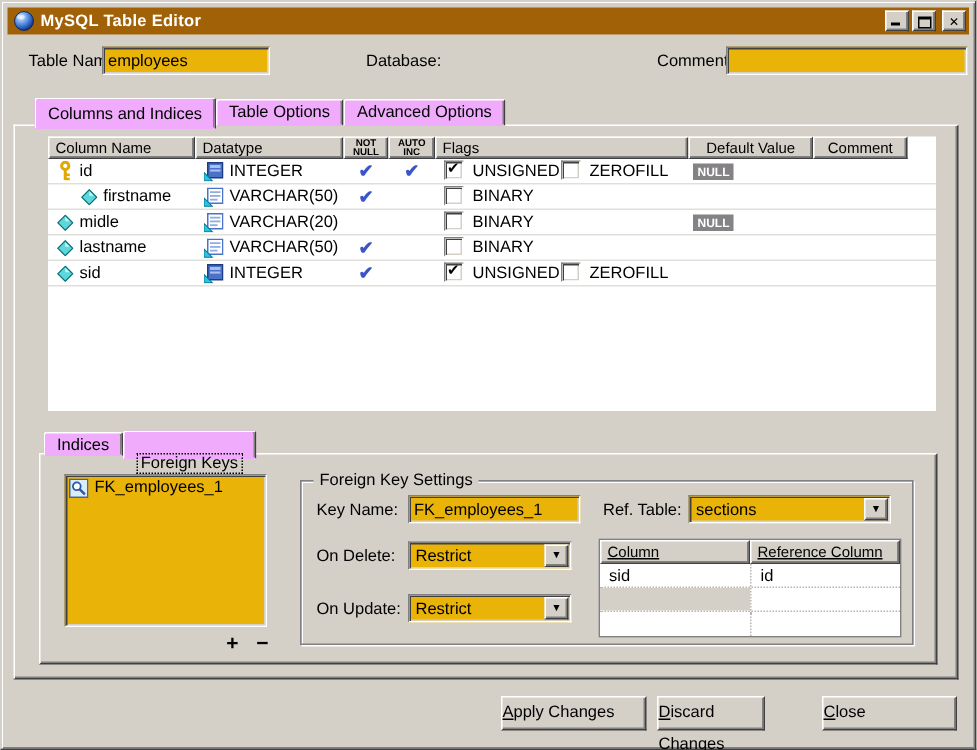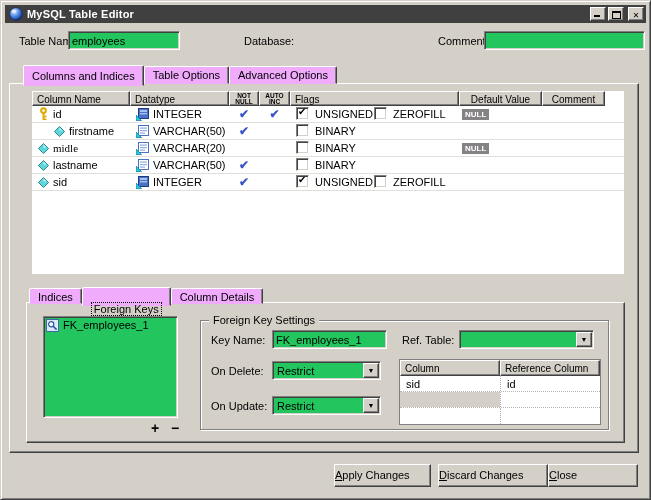--- a/index.html
+++ b/index.html
@@ -4,27 +4,27 @@
 <style>
   * { box-sizing: border-box; margin: 0; padding: 0; }
   html,body { width:651px; height:500px; }
   body { font-family:"Liberation Sans", sans-serif; font-size:11px; color:#000; background:#d4d0c8; overflow:hidden; }
 
   #window { position:relative; width:651px; height:500px; background:#d4d0c8;
     border:1px solid; border-color:#d4d0c8 #404040 #404040 #d4d0c8;
     box-shadow: inset 1px 1px 0 #ffffff, inset -1px -1px 0 #808080; }
 
   
-  .sunken { background:#22c55e; border:1px solid; border-color:#808080 #ffffff #ffffff #808080;
+  .sunken { background:#eab308; border:1px solid; border-color:#808080 #ffffff #ffffff #808080;
     box-shadow: inset 1px 1px 0 #404040, inset -1px -1px 0 #d4d0c8; }
   .raised { background:#d4d0c8; border:1px solid; border-color:#ffffff #404040 #404040 #ffffff;
     box-shadow: inset -1px -1px 0 #808080; }
 
   
-  .titlebar { position:absolute; left:4px; top:4px; right:4px; height:18px; background:#404040;
+  .titlebar { position:absolute; left:4px; top:4px; right:4px; height:18px; background:#a16207;
     display:flex; align-items:center; padding:0 2px; }
   .titlebar .ticon { width:14px; height:14px; margin:0 4px 0 2px; flex:0 0 auto; }
   .titlebar .ttext { color:#fff; font-weight:bold; font-size:11px; letter-spacing:0.2px; }
   .winbtns { margin-left:auto; display:flex; gap:2px; }
   .winbtn { width:16px; height:14px; position:relative; cursor:default; }
   .winbtn.closeb { margin-left:2px; }
   .g-min { position:absolute; left:3px; bottom:3px; width:6px; height:2px; background:#000; }
   .g-max { position:absolute; left:3px; top:3px; width:9px; height:8px; border:1px solid #000; border-top-width:2px; }
   .g-close { position:absolute; left:0; top:0; width:100%; height:100%; text-align:center; font-size:10px; font-weight:bold; line-height:13px; font-family:"DejaVu Sans Mono",monospace; }
 
@@ -69,21 +69,21 @@
   .listbox { position:absolute; left:16px; top:13px; width:135px; height:102px; }
   .lbitem { display:flex; align-items:center; height:16px; padding-left:2px; }
   .lbitem .litext { margin-left:4px; }
   .pm { position:absolute; font-size:14px; font-weight:bold; width:14px; text-align:center; cursor:default; }
 
   .groupbox { position:absolute; border:1px solid #808080; box-shadow: 1px 1px 0 #ffffff, inset 1px 1px 0 #ffffff; }
   .gtitle { position:absolute; top:-7px; left:8px; background:#d4d0c8; padding:0 4px; line-height:13px; }
 
   .minigrid { position:absolute; background:#fff; border:1px solid #808080; }
   .mghead { display:flex; height:16px; }
-  .mgh { height:16px; line-height:14px; padding:1px 4px; font-size:10px; white-space:nowrap; overflow:hidden; }
+  .mgh { height:16px; line-height:14px; padding:1px 4px; font-size:10px; white-space:nowrap; overflow:hidden;text-decoration:underline; }
   .mgrow { display:flex; height:16px; border-bottom:1px dotted #b8b4ac; }
   .mgc { padding:1px 6px; line-height:14px; font-size:11px; }
   .mgc.sel { background:#d4d0c8; }
 
   
   .btn { position:absolute; height:23px; text-align:left; cursor:default; }
   .btn .btext { display:block; line-height:21px; font-size:11px; }
   .btn .btext::first-letter { text-decoration:underline; }
 </style>
 </head>
@@ -205,21 +205,21 @@
             <span class="bluecheck"></span>
           </span>
         <span class="cell" style="left:258px; width:169px;">
           <span class="cb" style="left:6px;"></span>
           <span class="flabel" style="left:25px;">BINARY</span>
         </span>
         <span class="cell" style="left:427px; width:83px;"></span>
       </div>
 
       <div class="grow" style="top:49px;">
-        <span class="cell" style="left:0; width:98px;font-family:Liberation Serif, serif;">
+        <span class="cell" style="left:0; width:98px;">
           <svg class="rowicon" width="11" height="11" viewBox="0 0 11 11">
             <polygon points="5.5,0.5 10.5,5.5 5.5,10.5 0.5,5.5" fill="#5cd8dc" stroke="#0c7078" stroke-width="0.8"></polygon>
             <polygon points="5.5,1.5 8.5,4.5 5.5,4.5" fill="#c8f4f4"></polygon>
           </svg>
           <span class="ctext">midle</span>
         </span>
         <span class="cell" style="left:98px; width:99px;">
           <svg class="rowicon" width="13" height="13" viewBox="0 0 13 13">
             <rect x="2.5" y="0.5" width="10" height="10" fill="#ffffff" stroke="#4a72c8"></rect>
             <rect x="4" y="2.5" width="7" height="1.2" fill="#90aee0"></rect>
@@ -304,21 +304,20 @@
           <span class="cb" style="left:84px;"></span>
           <span class="flabel" style="left:103px;">ZEROFILL</span>
         </span>
         <span class="cell" style="left:427px; width:83px;"></span>
       </div>
     </div>
 
     <div class="tabs" style="left:19px; top:202px; height:18px; z-index:4;">
       <div class="tab" style="height:16px;"><span>Indices</span></div>
       <div class="tab active" style="height:18px; padding-top:14px;"><span class="focus-dotted">Foreign Keys</span></div>
-      <div class="tab" style="height:16px;"><span>Column Details</span></div>
     </div>
 
     <div class="tabpage" style="left:16px; top:218px; width:599px; height:141px;">
 
       <div class="listbox sunken">
         <div class="lbitem">
           <svg width="13" height="13" viewBox="0 0 13 13">
             <rect x="0.5" y="0.5" width="12" height="12" fill="#dcebf8" stroke="#4068a8"></rect>
             <circle cx="5.2" cy="5.2" r="2.6" fill="#ffffff" stroke="#2858a8" stroke-width="1.2"></circle>
             <line x1="7.2" y1="7.2" x2="10.6" y2="10.6" stroke="#2858a8" stroke-width="1.6"></line>
@@ -330,20 +329,21 @@
       <span class="pm" style="left:141px; top:117px;">−</span>
 
       <div class="groupbox" style="left:173px; top:17px; width:409px; height:110px;">
         <span class="gtitle">Foreign Key Settings</span>
 
         <span class="lbl" style="left:10px; top:12px;">Key Name:</span>
         <input class="field sunken" style="left: 71px; top: 9px; width: 115px;" value="FK_employees_1">
 
         <span class="lbl" style="left:201px; top:12px;">Ref. Table:</span>
         <div class="combo sunken" style="left:258px; top:9px; width:135px;">
+          <span class="cval">sections</span>
           <span class="cbtn raised">
               <span class="arrow">▼</span>
             </span>
         </div>
 
         <span class="lbl" style="left:10px; top:43px;">On Delete:</span>
         <div class="combo sunken" style="left:71px; top:40px; width:109px;">
           <span class="cval">Restrict</span>
           <span class="cbtn raised">
               <span class="arrow">▼</span>
@@ -376,20 +376,20 @@
             <div class="mgc" style="width:100px; border-left:1px dotted #b8b4ac;"></div>
           </div>
         </div>
       </div>
     </div>
   </div>
 
   <div class="btn raised" style="left:333px; top:463px; width:97px;">
     <span class="btext">Apply Changes</span>
   </div>
-  <div class="btn raised" style="left:437px; top:463px; width:110px;">
+  <div class="btn raised" style="left:437px; top:463px; width:72px;">
     <span class="btext">Discard Changes</span>
   </div>
   <div class="btn raised" style="left:547px; top:463px; width:90px;">
     <span class="btext">Close</span>
   </div>
 
 </div>
 
 </body></html>

